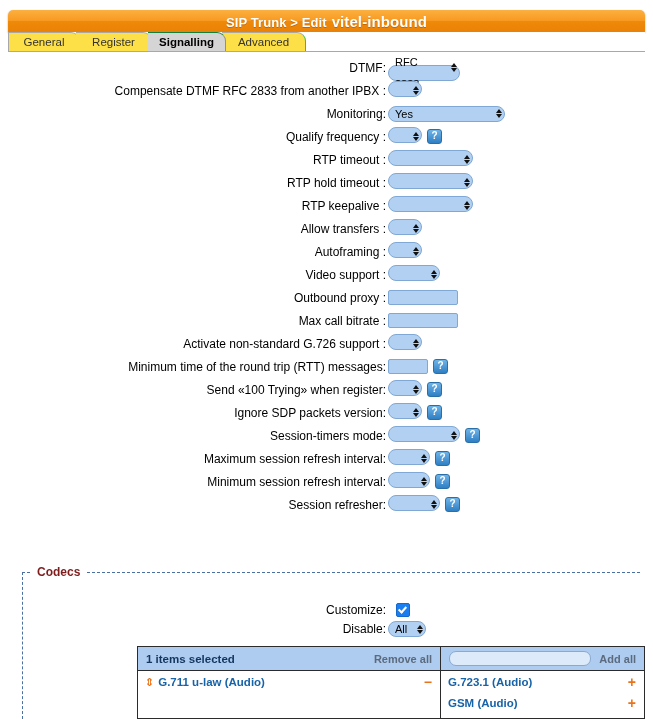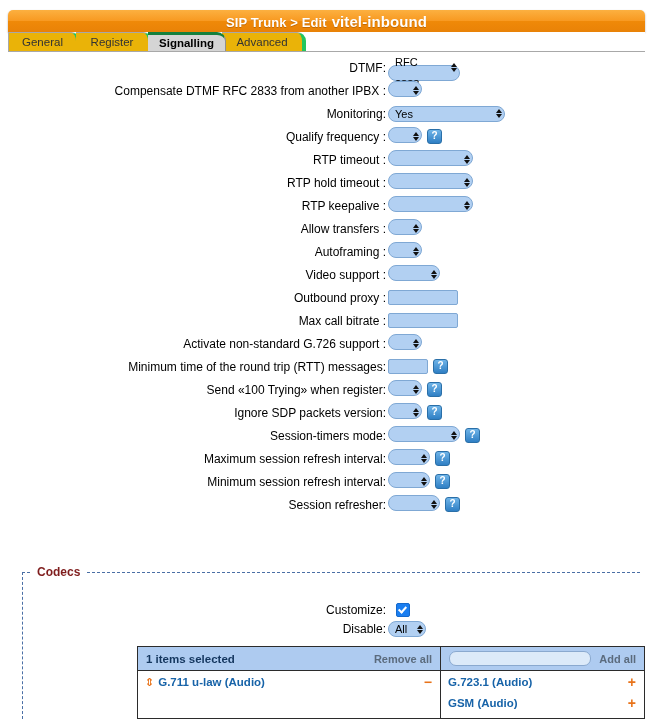--- a/index.html
+++ b/index.html
@@ -26,30 +26,30 @@
 
   
   .tabbar{
     position:absolute;left:8px;top:32px;width:637px;height:19px;
     background:#ffffff;border-bottom:1px solid #a8a8a8;
   }
   .tab{
     position:absolute;top:0;height:19px;box-sizing:border-box;
     display:flex;align-items:center;justify-content:center;
     font-size:11.5px;color:#333;white-space:nowrap;
-    background:#eab308;
+    background:#fde047;
     border-top:1px solid #a8a8a8;
-    border-right:4px solid #22c55e;
+    border-right:1px solid #22c55e;
     border-radius:0 9px 0 0;
     transform:skewX(0deg);
   }
   .tab-inner{transform:none;padding:0 9px;}
   .tab.active{
     background:#d5d5d5;color:#000;font-weight:bold;
-    border-top:3px solid #15803d;border-right:1px solid #8f8f8f;
+    border-top:1px solid #15803d;border-right:1px solid #8f8f8f;
     z-index:5;
   }
   .tab.t1{left:0px;width:72px;border-left:1px solid #a8a8a8;border-radius:0 9px 0 0;}
   .tab.t2{left:68px;width:76px;}
   .tab.t3{left:140px;width:78px;}
   .tab.t4{left:214px;width:84px;}
 
   
   .form{position:absolute;left:0;top:56px;width:653px;}
   .row{

